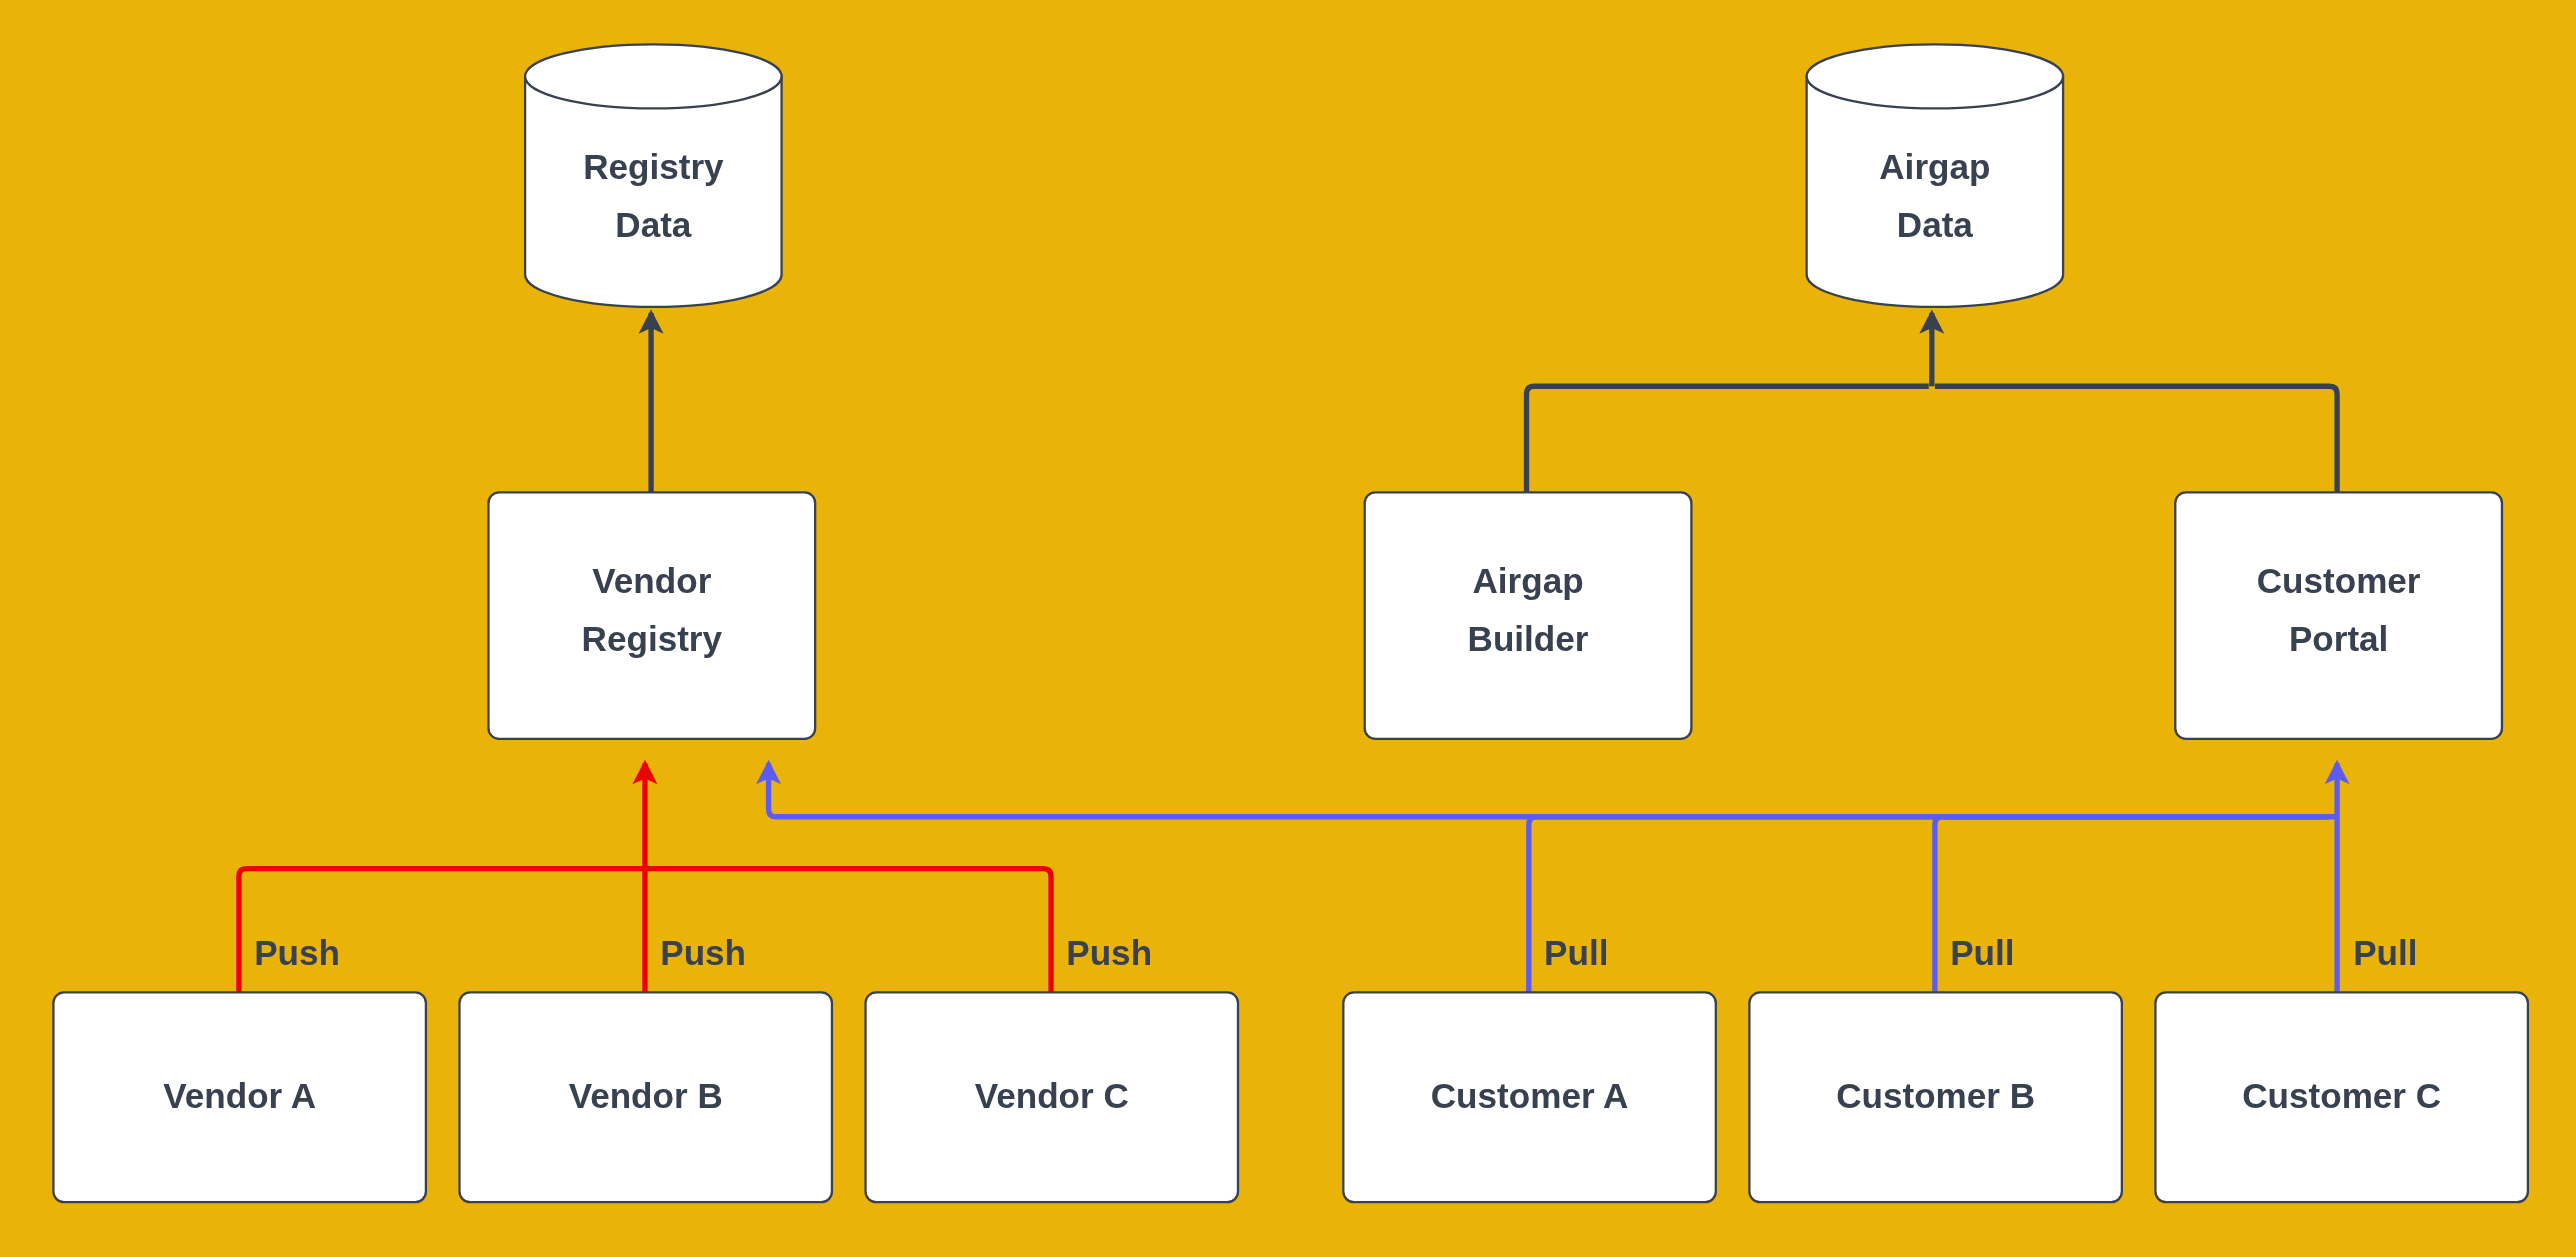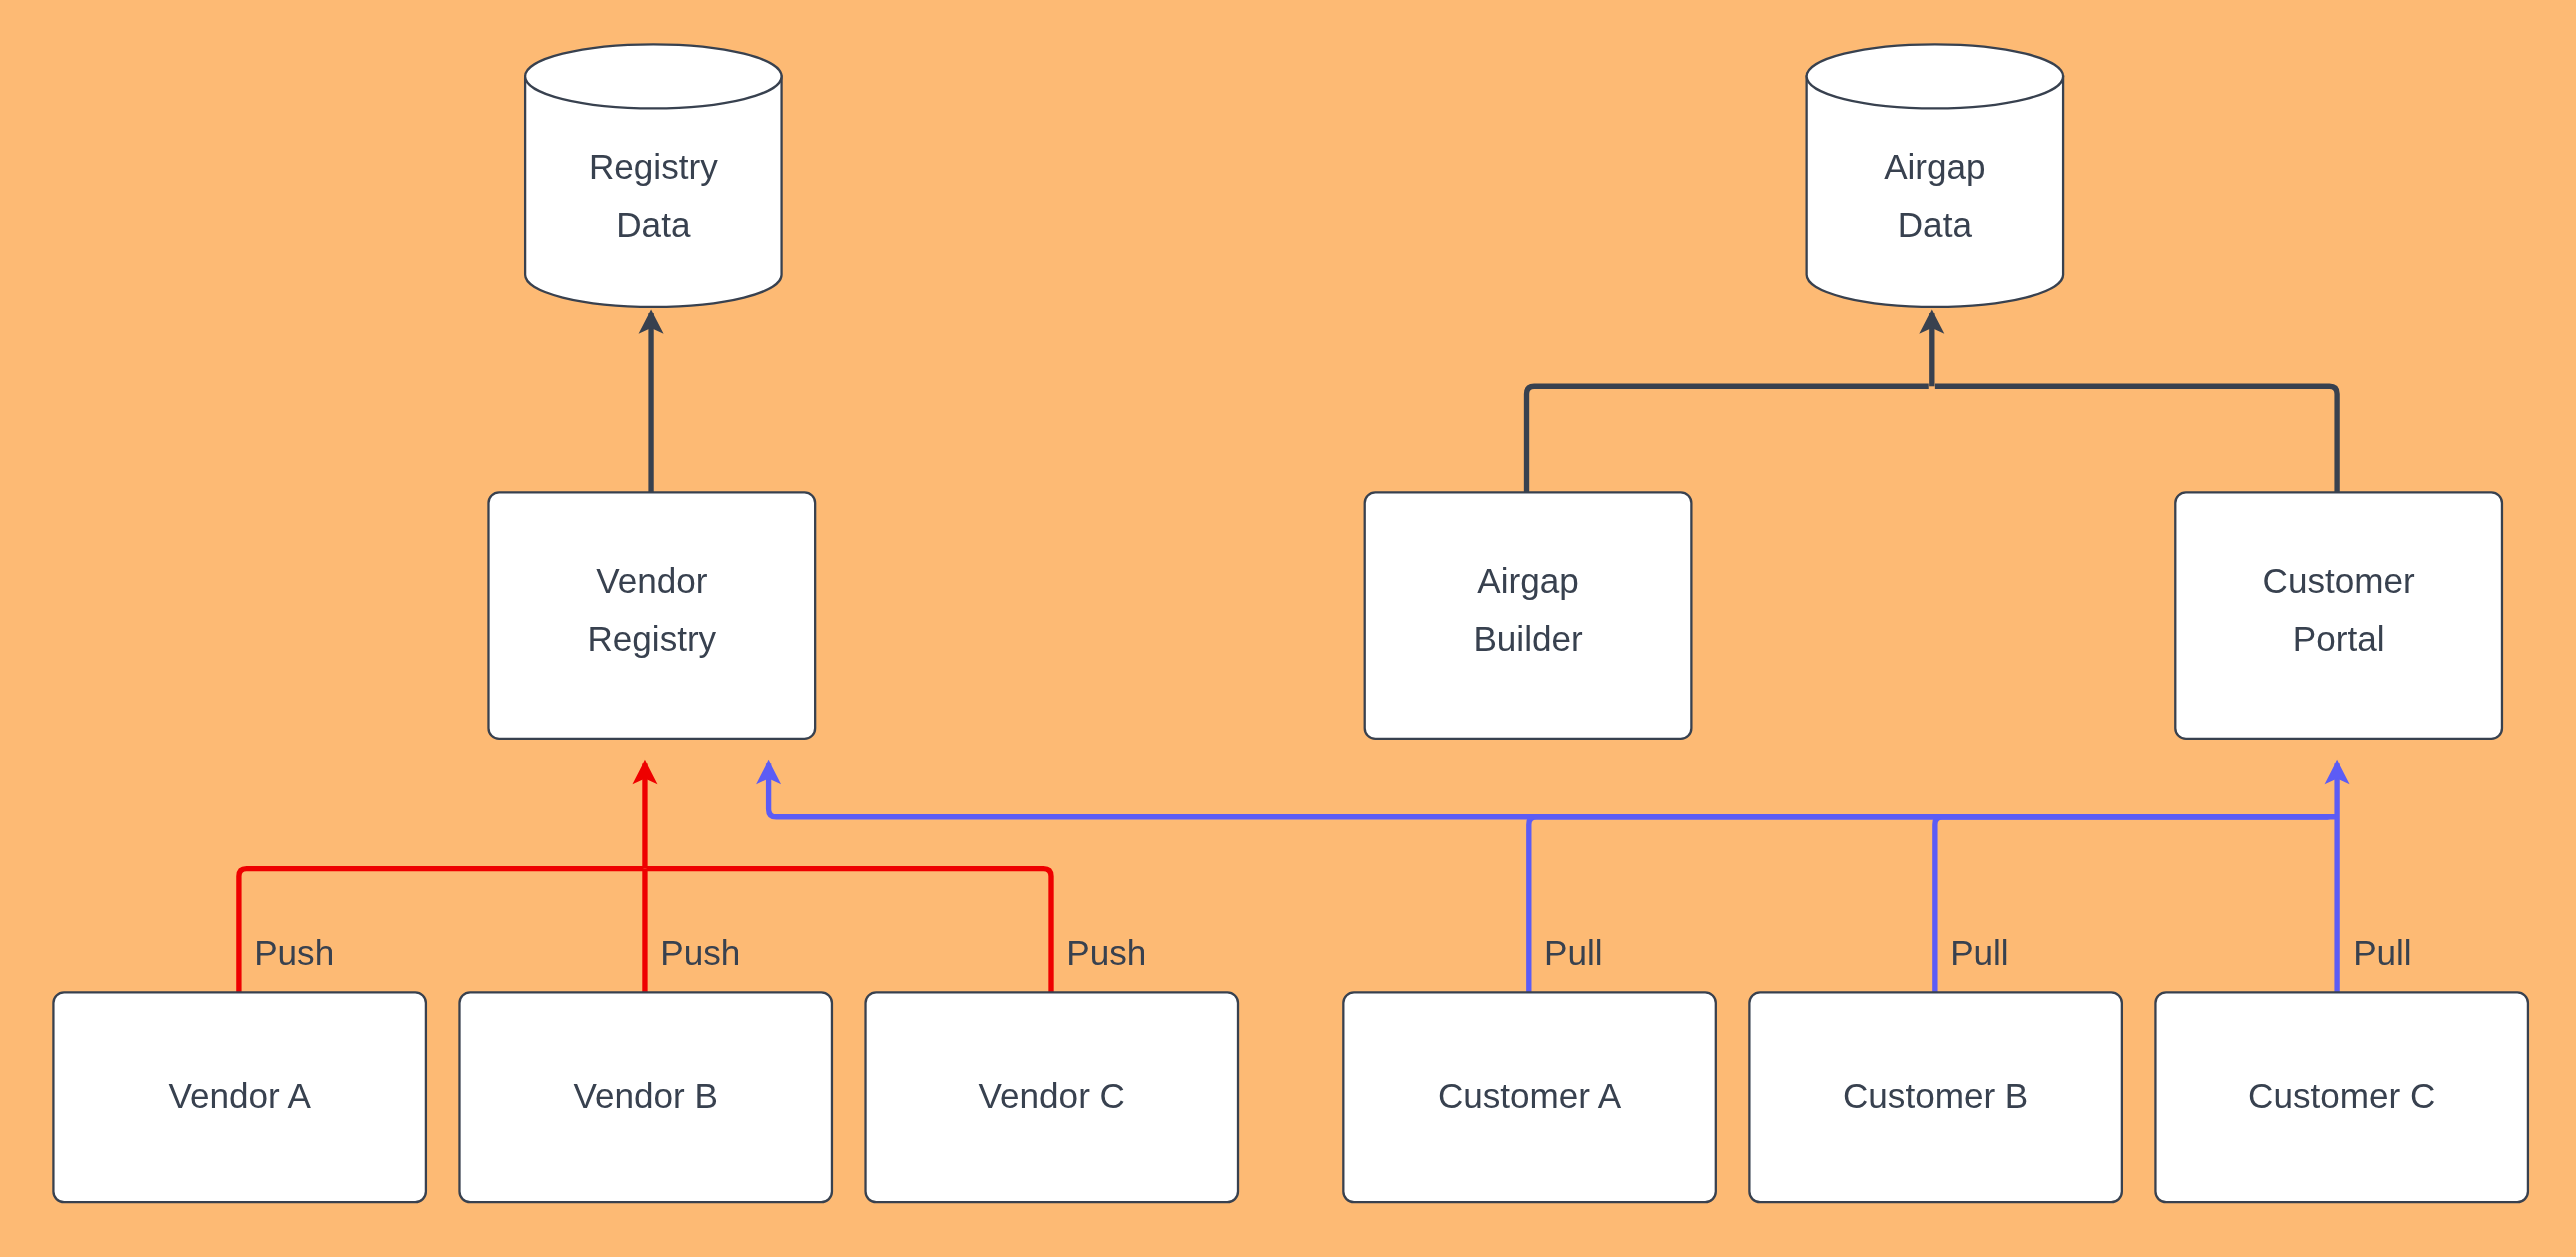--- a/index.html
+++ b/index.html
@@ -10,21 +10,22 @@
   body {
     width: 2576px;
     height: 1258px;
     font-family: "Liberation Sans", sans-serif;
     overflow: hidden;
   }
   #diagram-root {
     position: relative;
     width: 2576px;
     height: 1258px;
-    background: #fdba74;
+    background: #eab308;
+    font-weight: bold;
   }
   svg.diagram {
     display: block;
     width: 2576px;
     height: 1258px;
   }
   .node-shape {
     fill: #ffffff;
     stroke: #38414f;
     stroke-width: 3;

